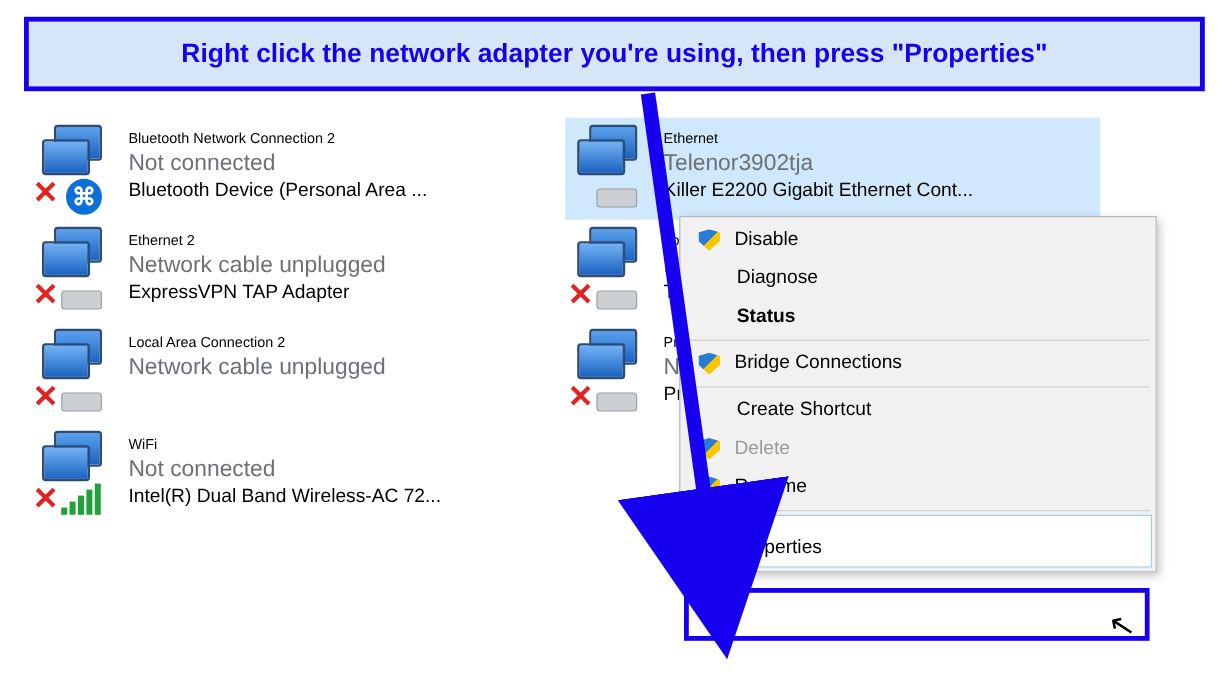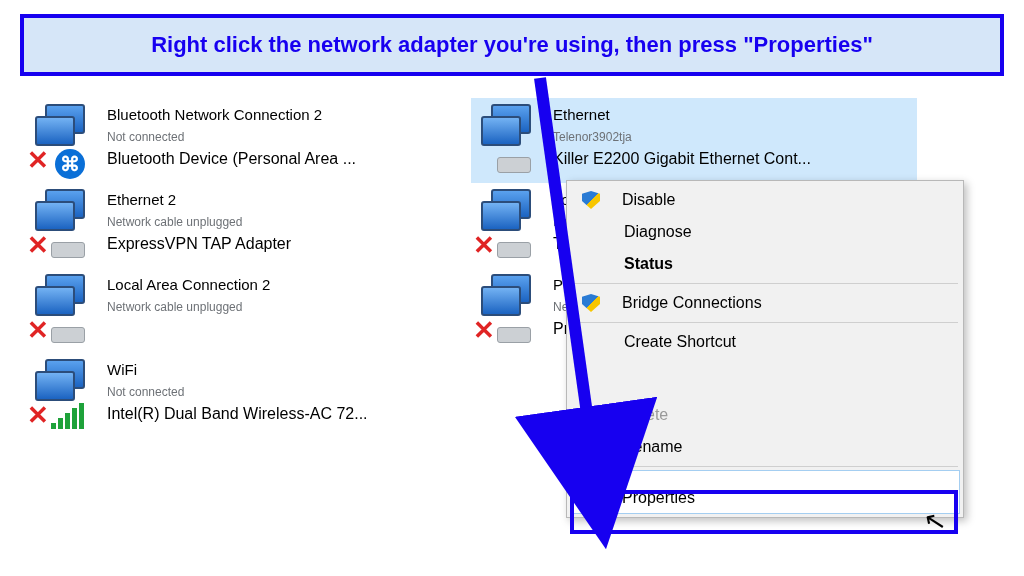--- a/index.html
+++ b/index.html
@@ -77,40 +77,40 @@
     position: absolute; left: 22px; bottom: 4px;
     display:flex; gap:2px; align-items:flex-end;
   }
   .ic-wifi span{ width:5px; background:#1ea23a; display:block;}
   .ic-wifi span:nth-child(1){height:6px;}
   .ic-wifi span:nth-child(2){height:11px;}
   .ic-wifi span:nth-child(3){height:16px;}
   .ic-wifi span:nth-child(4){height:21px;}
   .ic-wifi span:nth-child(5){height:26px;}
   .ad-text { min-width: 0; flex:1; padding-top:2px;}
-  .ad-name   { color:#000; white-space:nowrap; overflow:hidden; text-overflow:ellipsis; font-size:15px; line-height:22px;}
-  .ad-status { color:#6d7176; white-space:nowrap; overflow:hidden; text-overflow:ellipsis; font-size:12px; line-height:22px;}
+  .ad-name   { color:#000; white-space:nowrap; overflow:hidden; text-overflow:ellipsis; font-size:12px; line-height:22px;}
+  .ad-status { color:#6d7176; white-space:nowrap; overflow:hidden; text-overflow:ellipsis; font-size:19px; line-height:22px;}
   .ad-device { color:#000000; white-space:nowrap; overflow:hidden; text-overflow:ellipsis; font-size:16px; line-height:22px;}
 
   .ctx {
     position: absolute;
     left: 566px; top: 180px;
     width: 398px;
     background: #f1f1f1;
     border: 1px solid #b8b8b8;
     box-shadow: 3px 3px 8px rgba(0,0,0,.25);
     padding: 3px;
     font-size: 16px;
   }
   .ctx-item {
-    display:flex; align-items:center; gap:22px;
+    display:flex; align-items:center; gap:12px;
     padding: 7px 10px 7px 12px;
     color:#000;
   }
-  .ctx-item.disabled { color:#9a9a9a;margin-top:41px; }
+  .ctx-item.disabled { color:#9a9a9a; }
   .ctx-item.bold { font-weight:700; }
   .ctx-item.hover { background:#fff; border:1px solid #a4cef1; padding:18px 9px 6px 11px;}
   .ctx-item .spacer{ width:20px; display:inline-block;}
   .ctx-sep { height:1px; background:#cfcfcf; margin:3px 2px; }
   .shield {
     width:18px; height:18px; position:relative; flex:0 0 18px;
   }
   .shield::before{
     content:""; position:absolute; inset:0;
     background: linear-gradient(135deg,#2a7bd4 0 50%, #f7c600 50% 100%);

